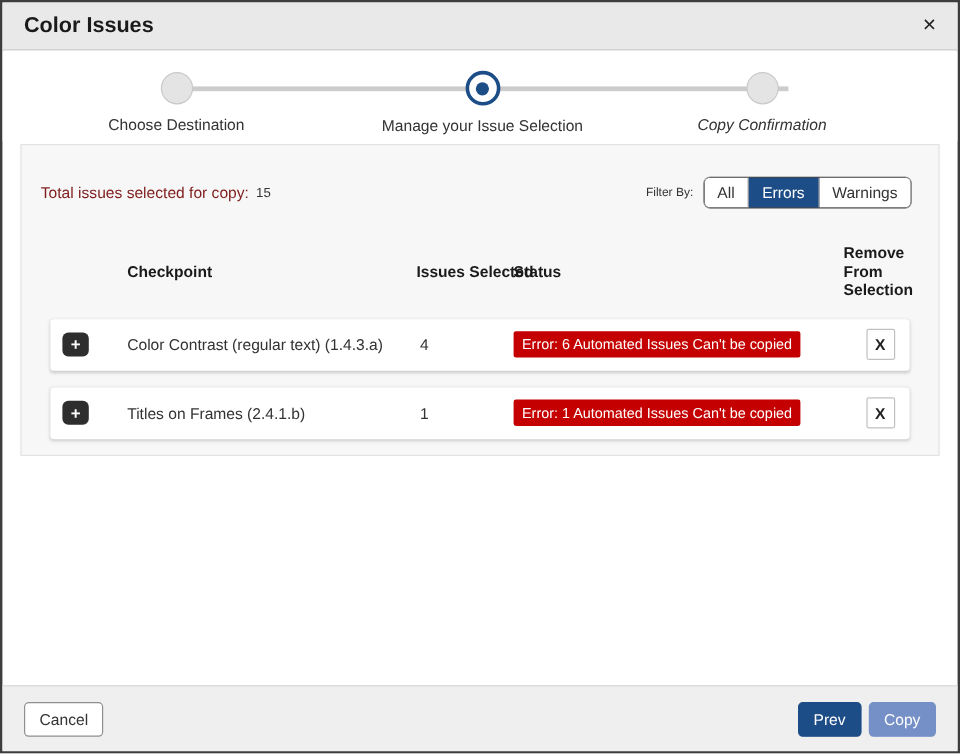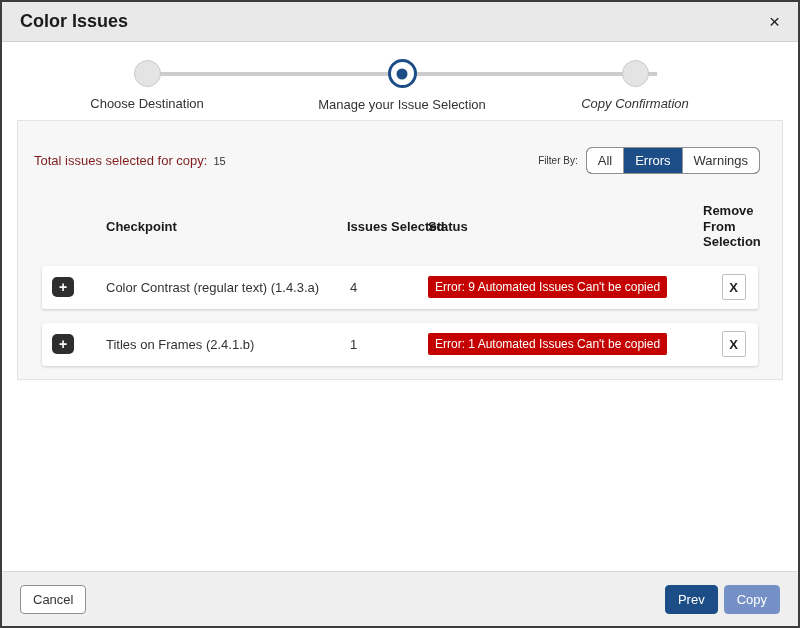--- a/index.html
+++ b/index.html
@@ -176,21 +176,21 @@
         <div class="hd hd-remove">Remove From Selection</div>
       </div>
 
       <div class="tbl-grid row-card">
         <div class="expand-cell">
           <button class="expand-btn">+</button>
         </div>
         <div class="cp-text">Color Contrast (regular text) (1.4.3.a)</div>
         <div class="issues-text">4</div>
         <div>
-          <span class="status-badge">Error: 9 Automated Issues Can't be copied</span>
+          <span class="status-badge">Error: 6 Automated Issues Can't be copied</span>
         </div>
         <div class="remove-cell">
           <button class="remove-btn">X</button>
         </div>
       </div>
 
       <div class="tbl-grid row-card">
         <div class="expand-cell">
           <button class="expand-btn">+</button>
         </div>

